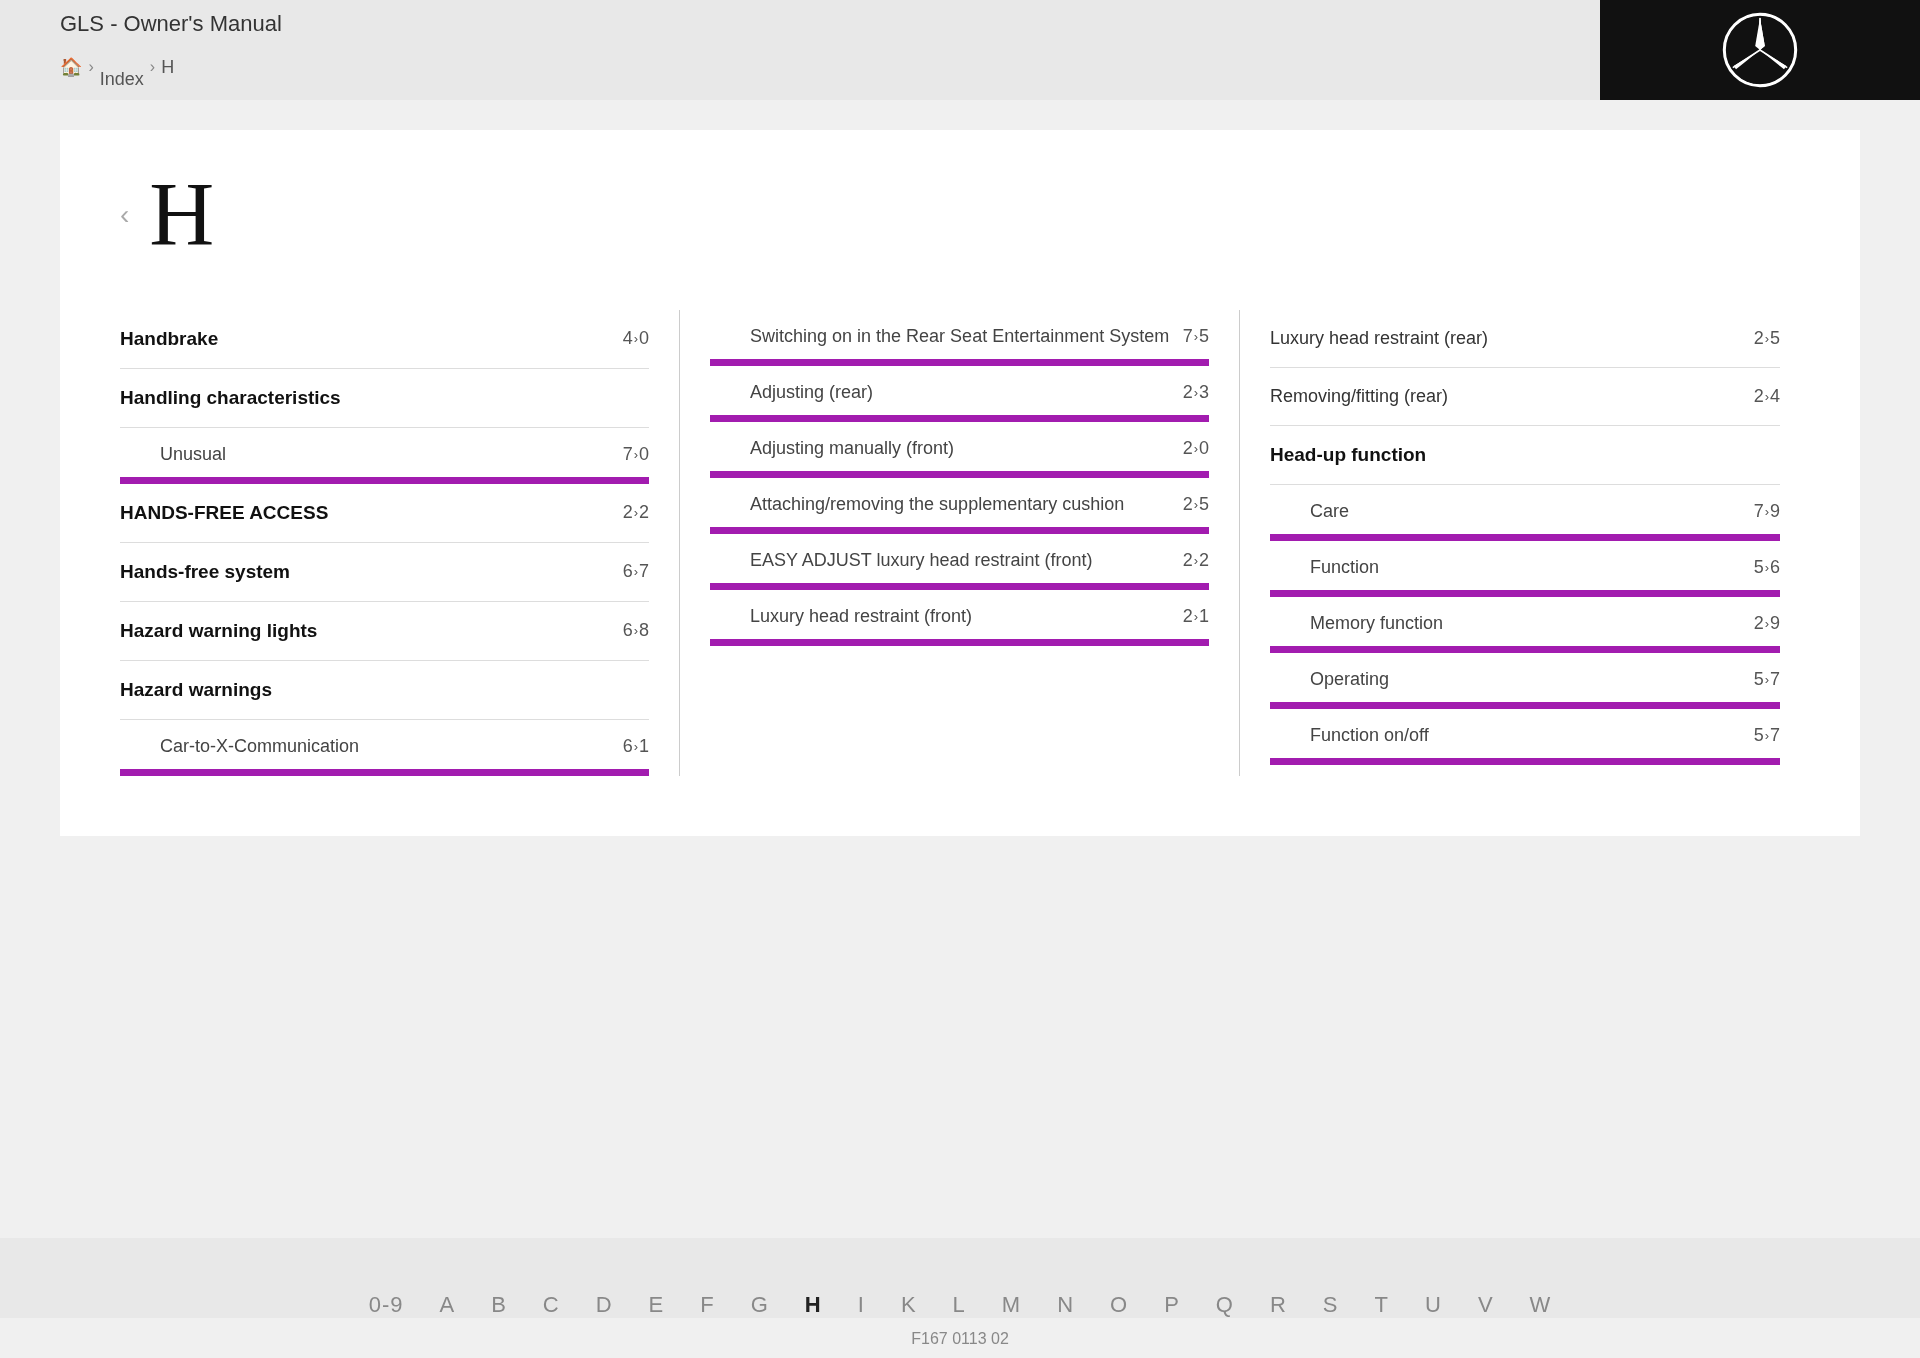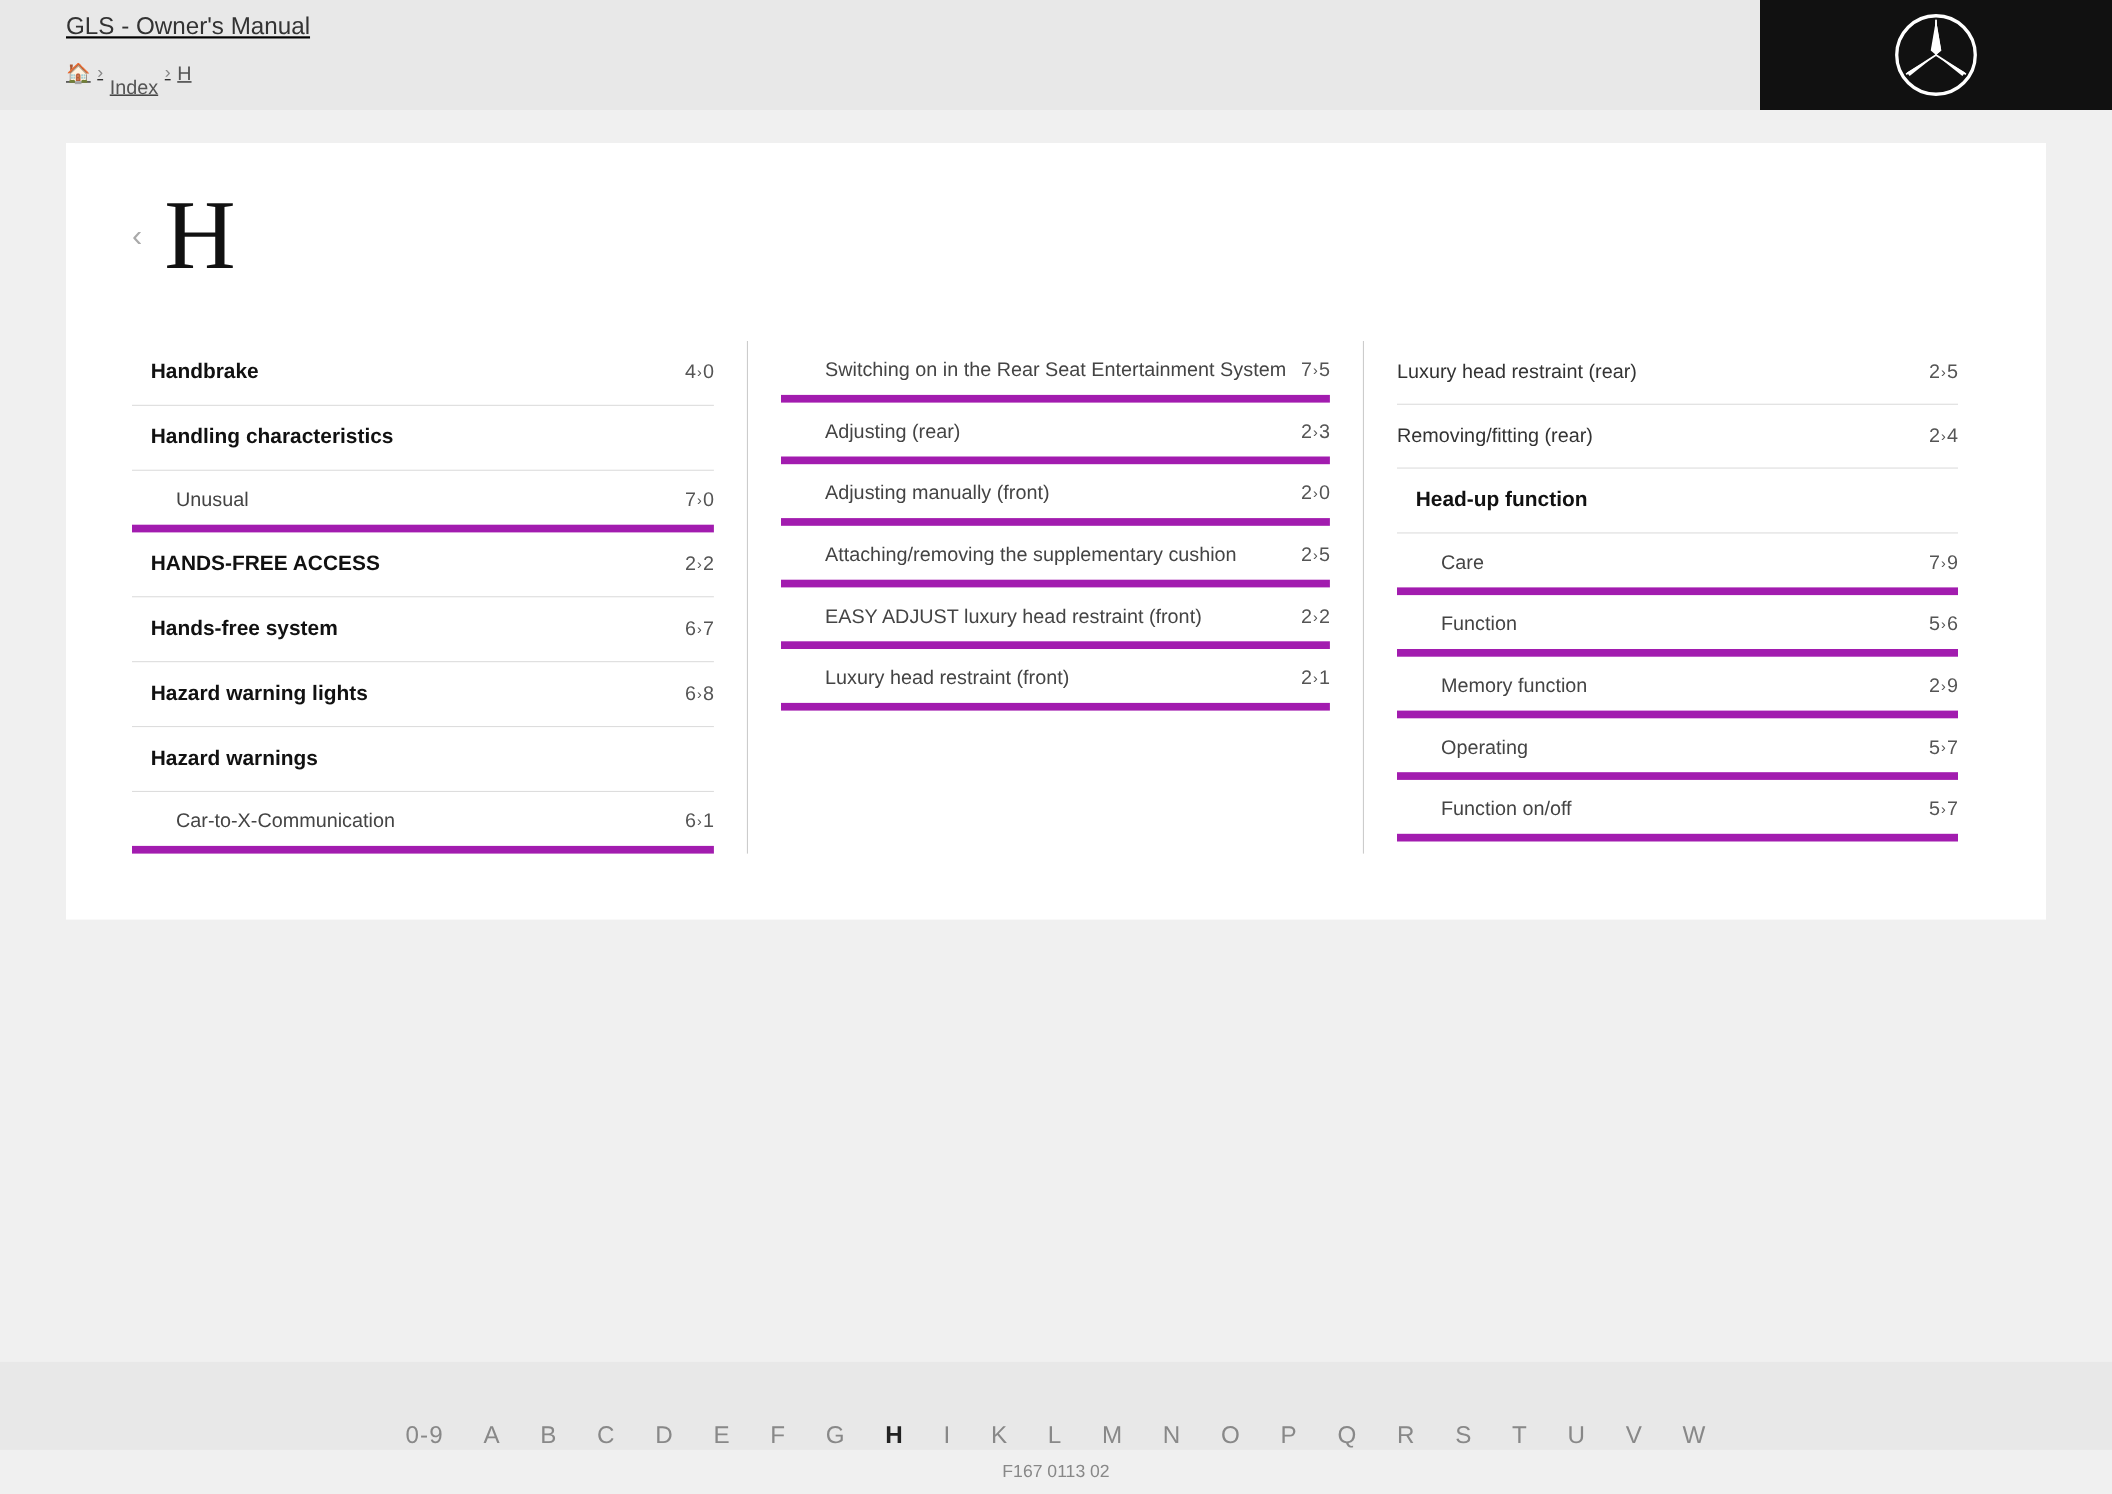--- a/index.html
+++ b/index.html
@@ -13,21 +13,20 @@
 
     
     .header {
       background: #e8e8e8;
       height: 100px;
       display: flex;
       align-items: center;
       justify-content: space-between;
       padding: 0 60px 0 60px;
       position: relative;
-      text-decoration: underline;
     }
     .header-left {}
     .header-title {
       font-size: 22px;
       color: #333;
       margin-bottom: 8px;
     }
     .breadcrumb {
       display: flex;
       align-items: center;
@@ -105,21 +104,20 @@
       display: flex;
       align-items: flex-start;
       justify-content: space-between;
       gap: 10px;
     }
     .entry-bold {
       font-weight: bold;
       font-size: 19px;
       color: #111;
       flex: 1;
-      margin-left: 17px;
     }
     .entry-normal {
       font-size: 18px;
       color: #333;
       flex: 1;
     }
     .entry-page {
       font-size: 18px;
       color: #555;
       white-space: nowrap;

